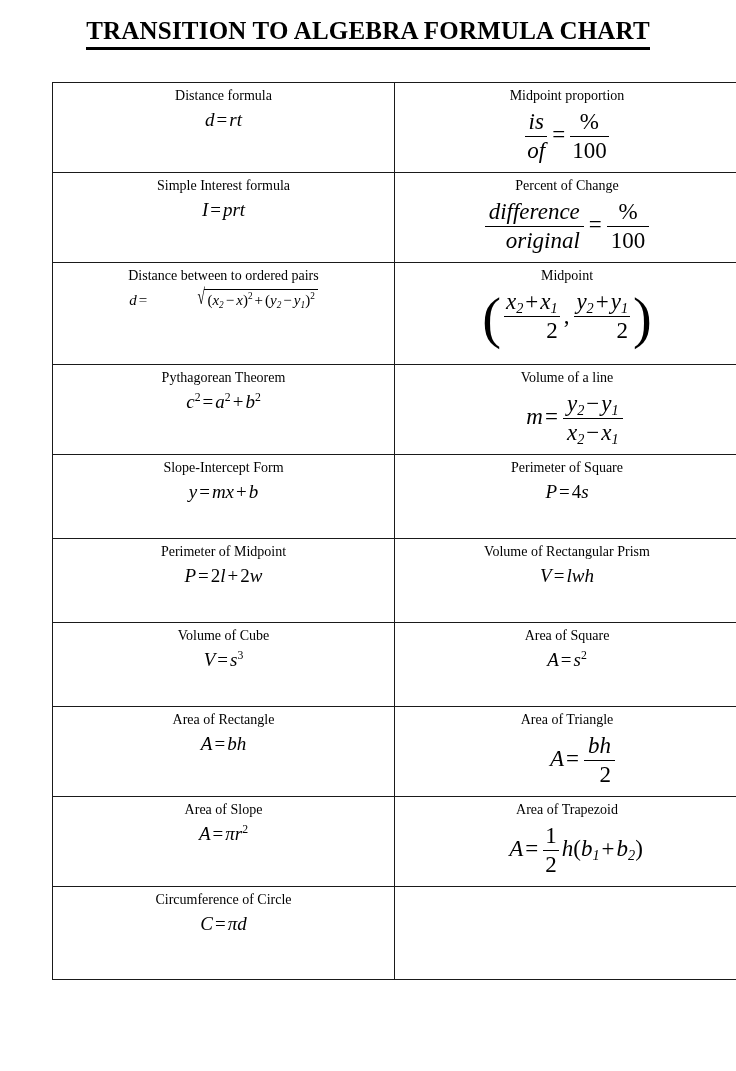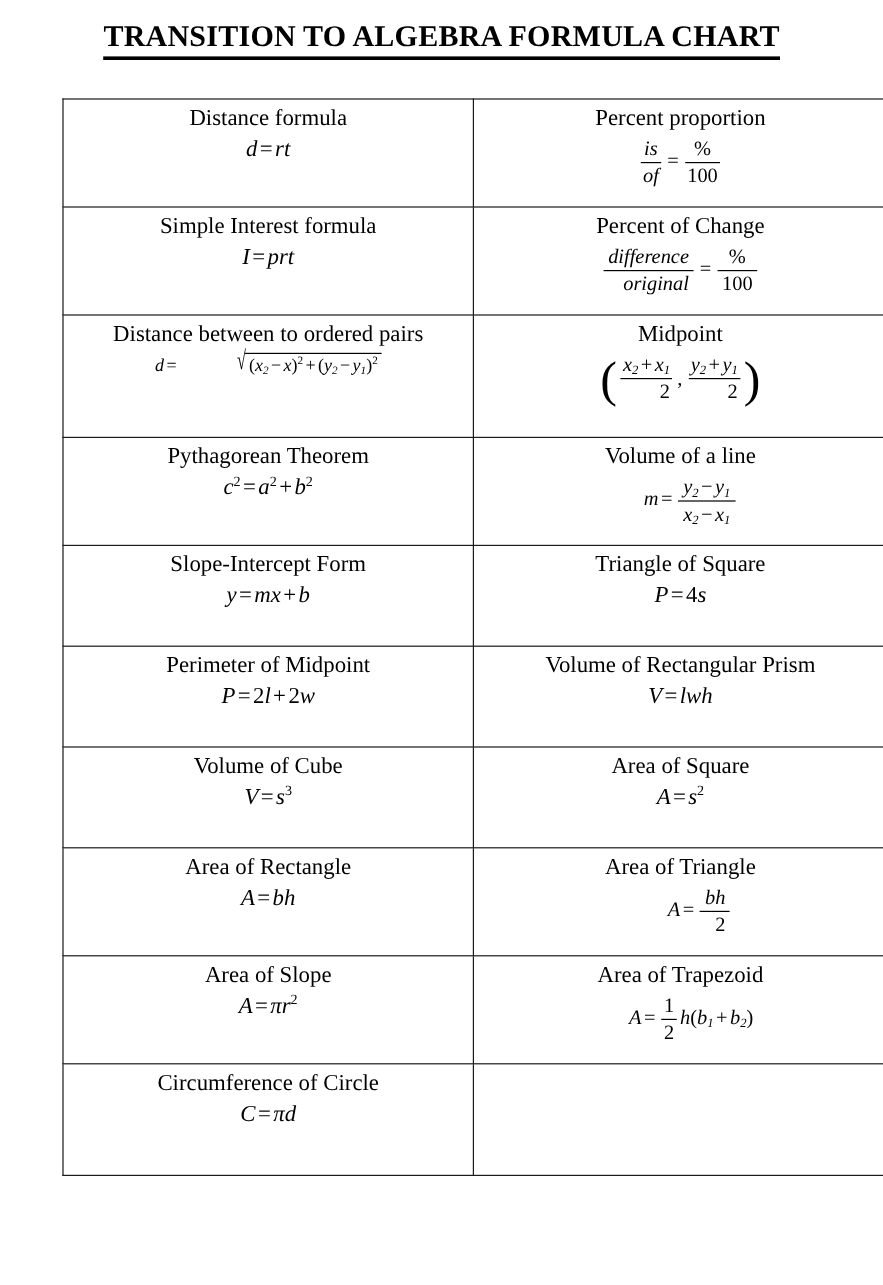--- a/index.html
+++ b/index.html
@@ -53,32 +53,32 @@
   #formula-table td.col-right { width: 336px; }
 
   .cell-inner {
     display: block;
     min-height: 78px;
   }
   .r-tall .cell-inner  { min-height: 90px; }
   .r-short .cell-inner { min-height: 72px; }
 
   .label {
-    font-size: 19px;
+    font-size: 14px;
     line-height: 1.18;
     margin-bottom: 3px;
   }
   .formula {
     font-style: italic;
     font-size: 19px;
     line-height: 1.15;
     margin-top: 4px;
     white-space: nowrap;
   }
-  .formula.small   { font-size: 17px; }
+  .formula.small   { font-size: 23px; }
   .formula.smaller { font-size: 15px; }
 
   
   .shift-right { padding-left: 34px; }
   .shift-r-sm  { padding-left: 18px; }
 
   
   .mi { font-style: italic; }
   .mn { font-style: normal; }
   sub, sup {
@@ -157,21 +157,21 @@
       <td class="col-left">
         <span class="cell-inner">
           <div class="label">Distance formula</div>
           <div class="formula">
             <span class="mi">d</span><span class="op">=</span><span class="mi">rt</span>
           </div>
         </span>
       </td>
       <td class="col-right">
         <span class="cell-inner">
-          <div class="label">Percent proportion</div>
+          <div class="label">Midpoint proportion</div>
           <div class="formula small">
             <span class="frac tight"><span class="num mi">is</span><span class="den mi">of</span></span><span class="op">=</span><span class="frac tight"><span class="num mn">%</span><span class="den mn">100</span></span>
           </div>
         </span>
       </td>
     </tr>
 
     <tr>
       <td class="col-left">
         <span class="cell-inner">
@@ -233,21 +233,21 @@
       <td class="col-left">
         <span class="cell-inner">
           <div class="label">Slope-Intercept Form</div>
           <div class="formula">
             <span class="mi">y</span><span class="op">=</span><span class="mi">mx</span><span class="op">+</span><span class="mi">b</span>
           </div>
         </span>
       </td>
       <td class="col-right">
         <span class="cell-inner">
-          <div class="label">Triangle of Square</div>
+          <div class="label">Perimeter of Square</div>
           <div class="formula">
             <span class="mi">P</span><span class="op">=</span><span class="mn">4</span><span class="mi">s</span>
           </div>
         </span>
       </td>
     </tr>
 
     <tr class="r-short">
       <td class="col-left">
         <span class="cell-inner">

